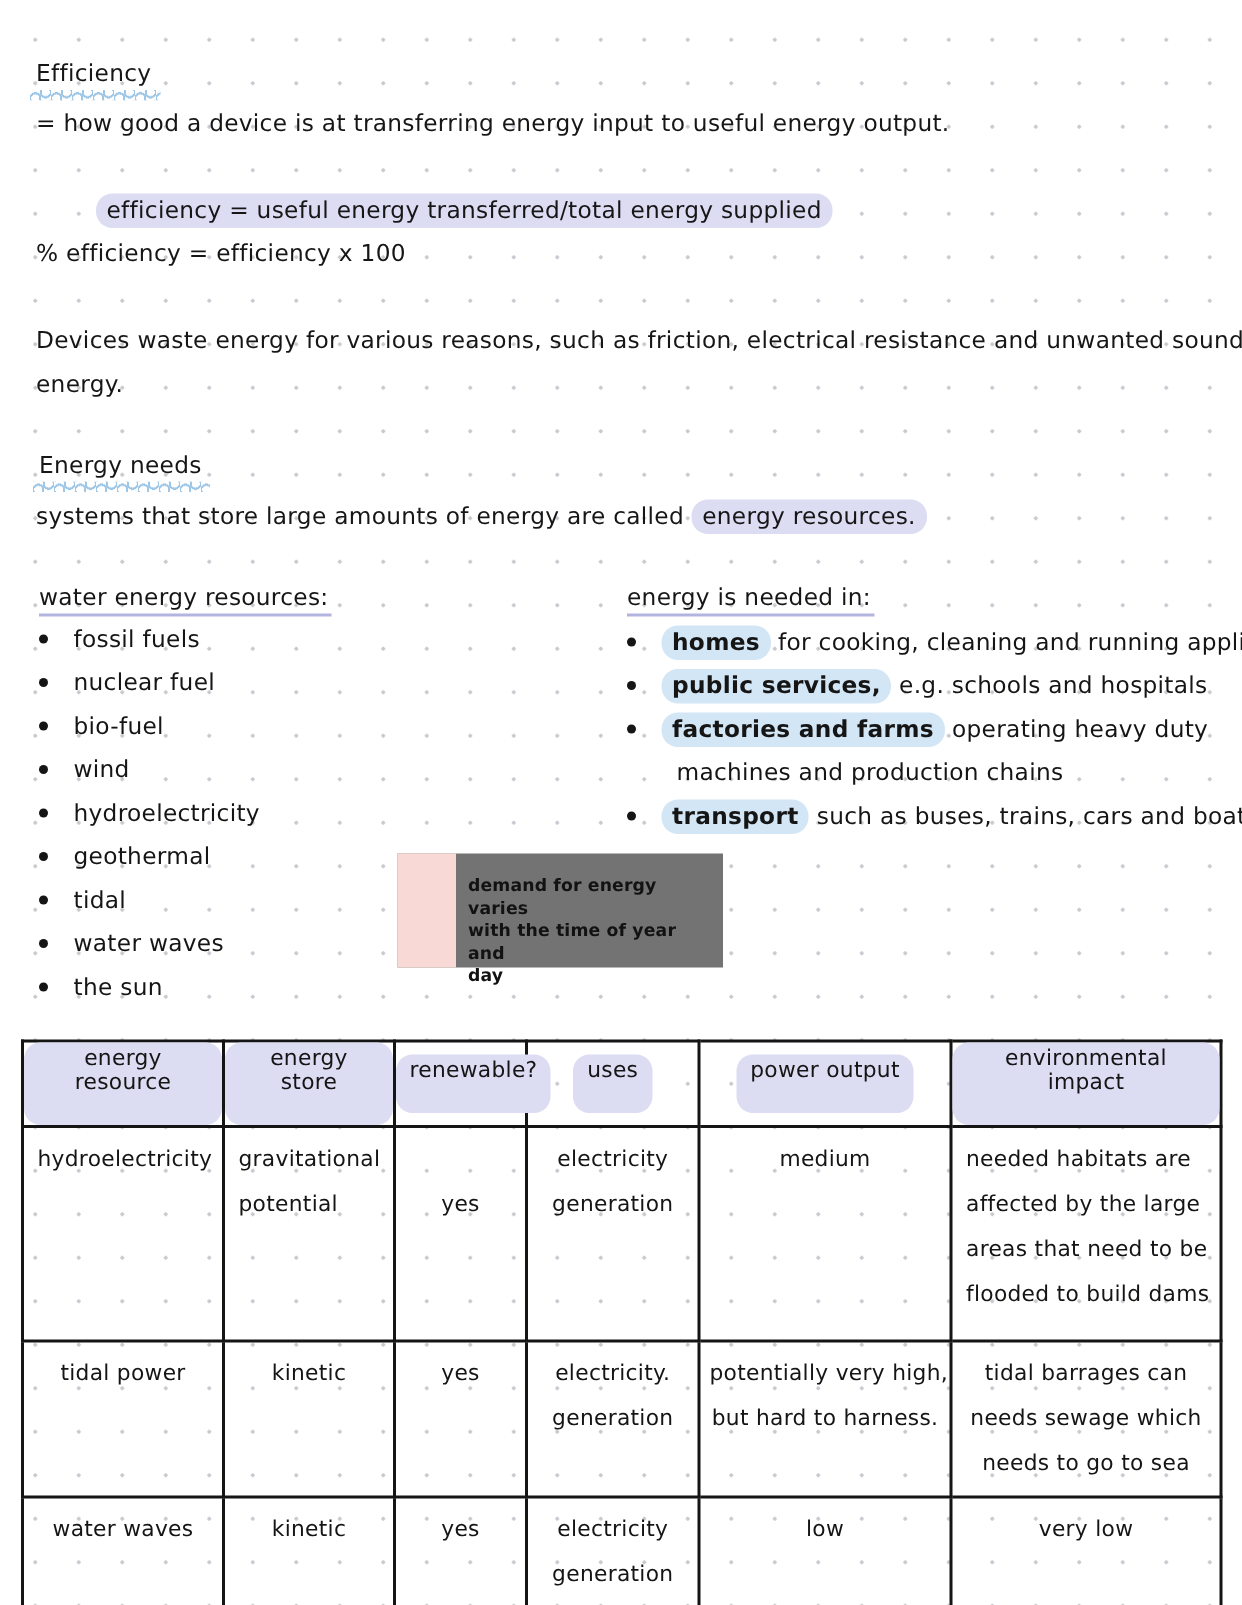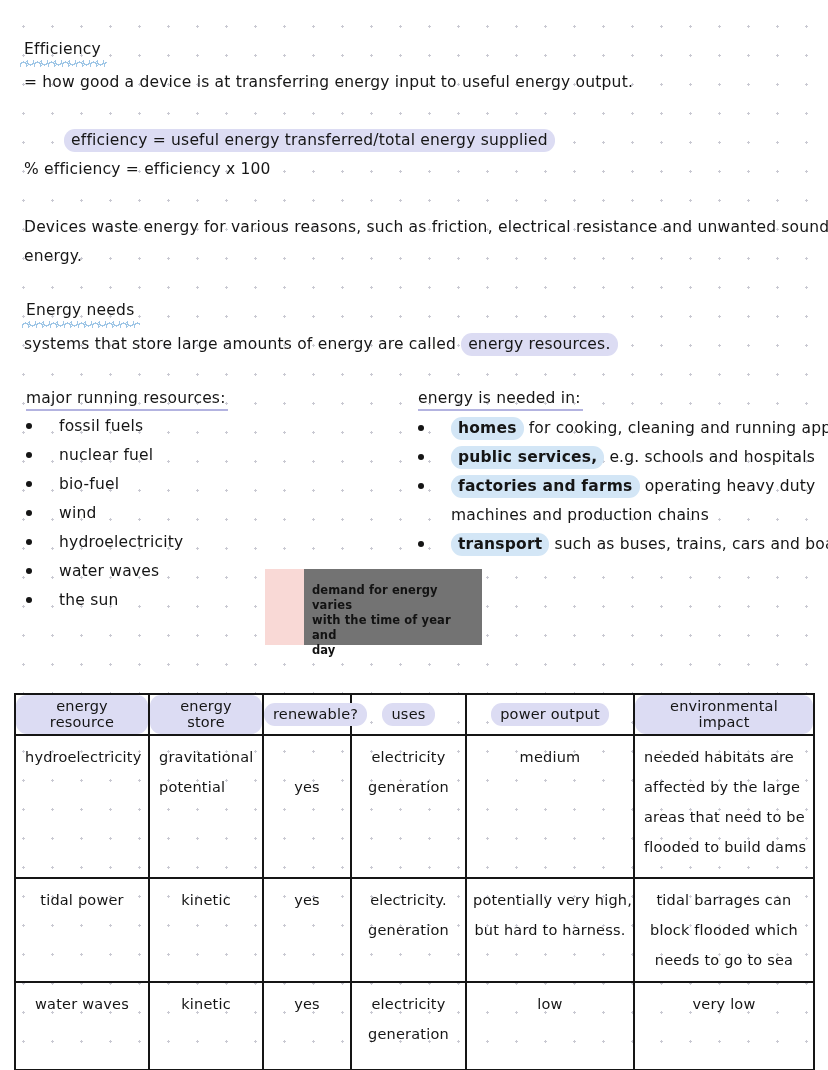--- a/index.html
+++ b/index.html
@@ -107,21 +107,21 @@
   }
   .bullet-dot {
     position: absolute;
     left: 0;
     top: 11px;
     width: 6px;
     height: 6px;
     border-radius: 50%;
     background: #151515;
   }
-  .bullet-label { margin-left: 33px; display: inline-block; }
+  .bullet-label { margin-left: 23px; display: inline-block; }
   .bullet-cont  { margin-left: 33px; display: inline-block; }
 
   
   #sticky-note {
     left: 265px;
     top: 569px;
     width: 217px;
     height: 76px;
     background: #737373;
     display: flex;
@@ -164,21 +164,21 @@
   }
   #resource-table thead th {
     height: 37px;
     text-align: center;
     vertical-align: middle;
   }
   .th-pill {
     display: inline-block;
     background: #dcdcf3;
     border-radius: 11px;
-    padding: 3px 9px 4px 9px;
+    padding: 3px 9px 20px 9px;
     font-size: 14.5px;
   }
   .cell-lines {
     line-height: 30px;
     padding: 6px 6px 0 6px;
     text-align: center;
   }
   .cell-lines.left   { text-align: left; padding-left: 9px; }
   .cell-lines.pad-1  { padding-top: 36px; }
   .cell-lines.pad-2  { padding-top: 6px; }
@@ -212,21 +212,21 @@
 
   <div class="abs" style="left:26px; top:300px;">
     <span class="heading wavy-underline">Energy needs</span>
   </div>
 
   <div class="abs body-text" style="left:24px; top:330px;">
     <span>systems that store large amounts of energy are called </span><span class="hl-purple">energy resources.</span>
   </div>
 
   <div class="abs" style="left:26px; top:388px;">
-    <span class="heading straight-underline">major running resources:</span>
+    <span class="heading straight-underline">water energy resources:</span>
   </div>
 
   <div class="abs" style="left:26px; top:412px; width:380px;">
     <div class="bullet-row">
       <span class="bullet-dot"></span>
       <span class="bullet-label">fossil fuels</span>
     </div>
     <div class="bullet-row">
       <span class="bullet-dot"></span>
       <span class="bullet-label">nuclear fuel</span>
@@ -235,20 +235,28 @@
       <span class="bullet-dot"></span>
       <span class="bullet-label">bio-fuel</span>
     </div>
     <div class="bullet-row">
       <span class="bullet-dot"></span>
       <span class="bullet-label">wind</span>
     </div>
     <div class="bullet-row">
       <span class="bullet-dot"></span>
       <span class="bullet-label">hydroelectricity</span>
+    </div>
+    <div class="bullet-row">
+      <span class="bullet-dot"></span>
+      <span class="bullet-label">geothermal</span>
+    </div>
+    <div class="bullet-row">
+      <span class="bullet-dot"></span>
+      <span class="bullet-label">tidal</span>
     </div>
     <div class="bullet-row">
       <span class="bullet-dot"></span>
       <span class="bullet-label">water waves</span>
     </div>
     <div class="bullet-row">
       <span class="bullet-dot"></span>
       <span class="bullet-label">the sun</span>
     </div>
   </div>
@@ -371,21 +379,21 @@
         </td>
         <td>
           <div class="cell-lines pad-2">
             <span class="line">potentially very high,</span>
             <span class="line">but hard to harness.</span>
           </div>
         </td>
         <td>
           <div class="cell-lines pad-2">
             <span class="line">tidal barrages can</span>
-            <span class="line">block flooded which</span>
+            <span class="line">needs sewage which</span>
             <span class="line">needs to go to sea</span>
           </div>
         </td>
       </tr>
 
       <tr class="row-3">
         <td>
           <div class="cell-lines pad-2">
             <span class="line">water waves</span>
           </div>

